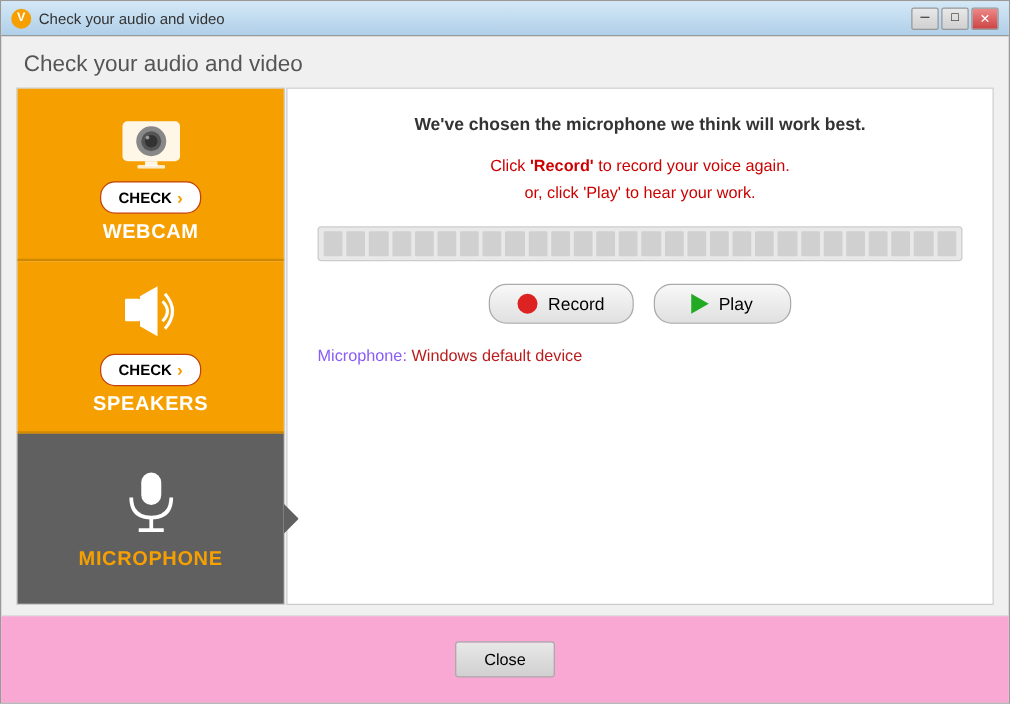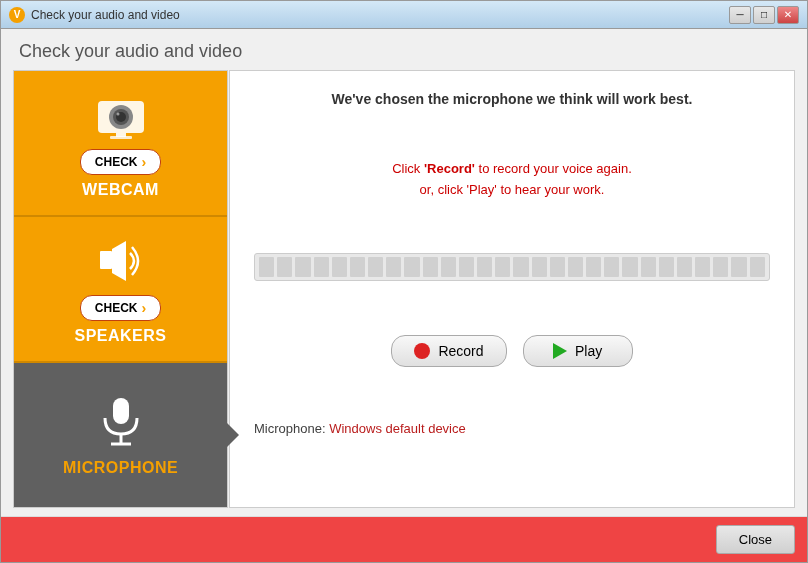--- a/index.html
+++ b/index.html
@@ -156,21 +156,20 @@
       z-index: 2;
     }
     .main-panel {
       flex: 1;
       border: 1px solid #ccc;
       background: white;
       padding: 20px 24px;
       margin-left: 1px;
       display: flex;
       flex-direction: column;
-      gap: 36px;
     }
     .panel-title {
       text-align: center;
       font-size: 14px;
       font-weight: bold;
       color: #333;
       margin-bottom: 16px;
     }
     .instruction {
       text-align: center;
@@ -232,29 +231,29 @@
       border-top: 8px solid transparent;
       border-bottom: 8px solid transparent;
       border-left: 14px solid #22aa22;
       flex-shrink: 0;
     }
     .microphone-info {
       font-size: 13px;
       color: #333;
     }
     .microphone-info span {
-      color: #404040;
+      color: #8b5cf6;
     }
     .bottom-bar {
-      padding: 8px 12px;
-      display: flex;
-      justify-content: flex-end;
+      padding: 20px 12px;
+      display: flex;
+      justify-content: center;
       flex-shrink: 0;
       border-top: 1px solid #ddd;
-      background: #ef4444;
+      background: #f9a8d4;
     }
     .close-btn-main {
       background: linear-gradient(to bottom, #e8e8e8, #d0d0d0);
       border: 1px solid #aaa;
       border-radius: 3px;
       padding: 6px 22px;
       font-size: 13px;
       cursor: pointer;
     }
     

